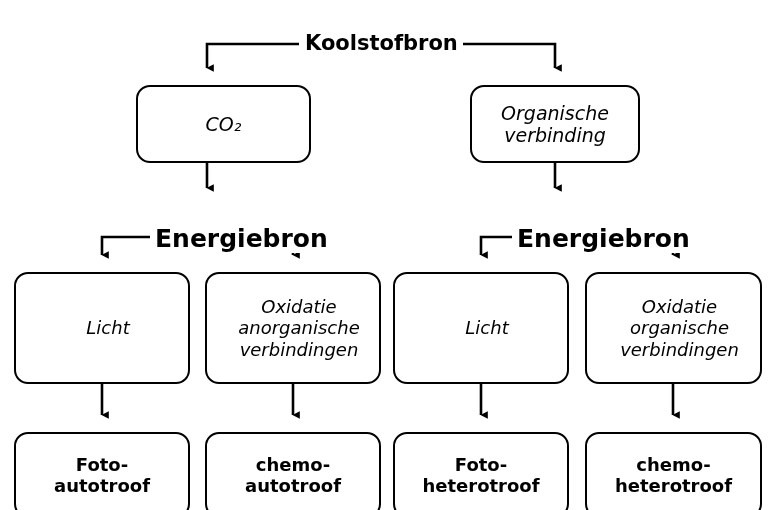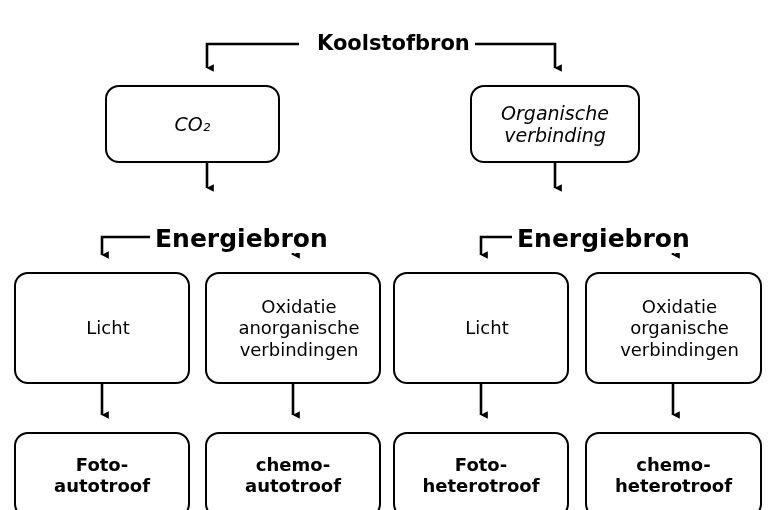--- a/index.html
+++ b/index.html
@@ -50,20 +50,21 @@
 
   
   .r1 {
     font-size: 19px;
     font-style: italic;
     font-family: "DejaVu Sans", sans-serif;
   }
   
   .r3 {
     font-size: 18px;
+    font-style: italic;
     font-family: "DejaVu Sans", sans-serif;
     padding-left: 12px;
   }
   
   .r4 {
     font-size: 18px;
     font-weight: bold;
     font-family: "DejaVu Sans", sans-serif;
   }
 
@@ -111,27 +112,27 @@
       <path d="M513,237 L481,237 L481,255" marker-end="url(#ah)"></path>
       <path d="M625,237 L673,237 L673,255" marker-end="url(#ah)"></path>
 
       <path d="M102,384 L102,415" marker-end="url(#ah)"></path>
       <path d="M293,384 L293,415" marker-end="url(#ah)"></path>
       <path d="M481,384 L481,415" marker-end="url(#ah)"></path>
       <path d="M673,384 L673,415" marker-end="url(#ah)"></path>
     </g>
   </svg>
 
-  <div class="caption top" style="left:312px; top:31px;">Koolstofbron</div>
+  <div class="caption top" style="left:300px; top:31px;">Koolstofbron</div>
 
   <div class="caption energy" style="left:150px; top:224px;">Energiebron</div>
 
   <div class="caption energy" style="left:512px; top:224px;">Energiebron</div>
 
-  <div class="node r1" style="left:105px; top:85px; width:175px; height:78px;">
+  <div class="node r1" style="left:136px; top:85px; width:175px; height:78px;">
     <span class="txt">CO₂</span>
   </div>
 
   <div class="node r1" style="left:470px; top:85px; width:170px; height:78px;">
     <span class="txt">Organische
 verbinding</span>
   </div>
 
   <div class="node r3" style="left:14px; top:272px; width:176px; height:112px;">
     <span class="txt">Licht</span>

